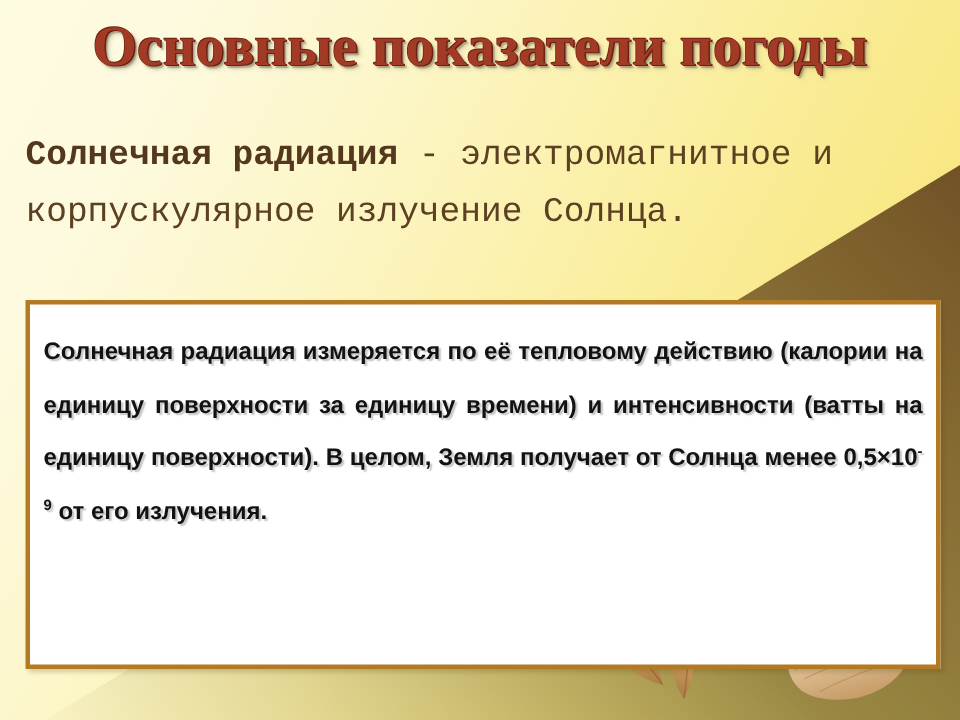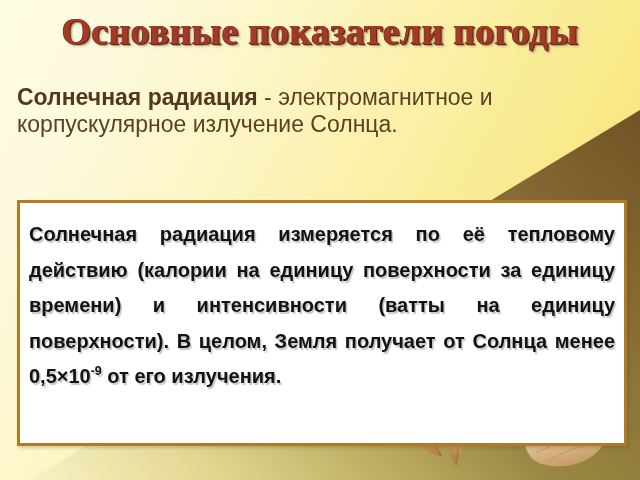--- a/index.html
+++ b/index.html
@@ -72,23 +72,23 @@
        3px 3px 3px rgba(140,130,100,0.30);
   }
 
   
   #subtitle {
     position: absolute;
     left: 17px;
     top: 84px;
     width: 606px;
     z-index: 4;
-    font-family: Liberation Sans, sans-serif;
+    font-family: Liberation Mono, monospace;
     font-size: 23px;
-    line-height: 27px;
+    line-height: 38px;
     color: #5c4022;
   }
   #subtitle .lead {
     font-weight: bold;
     color: #54381d;
   }
 
   
   #content-box {
     position: absolute;
@@ -105,21 +105,21 @@
 
   #content-text {
     position: absolute;
     left: 9px;
     top: 14px;
     width: 586px;
     text-align: justify;
     text-align-last: left;
     font-family: "Liberation Sans", sans-serif;
     font-weight: bold;
-    font-size: 20px;
+    font-size: 16px;
     line-height: 35.5px;
     color: #121212;
     text-shadow: 1.5px 1.5px 1px rgba(150,150,150,0.55);
     -moz-text-align-last: left;
   }
   #content-text sup {
     font-size: 0.62em;
     vertical-align: super;
     line-height: 0;
   }

